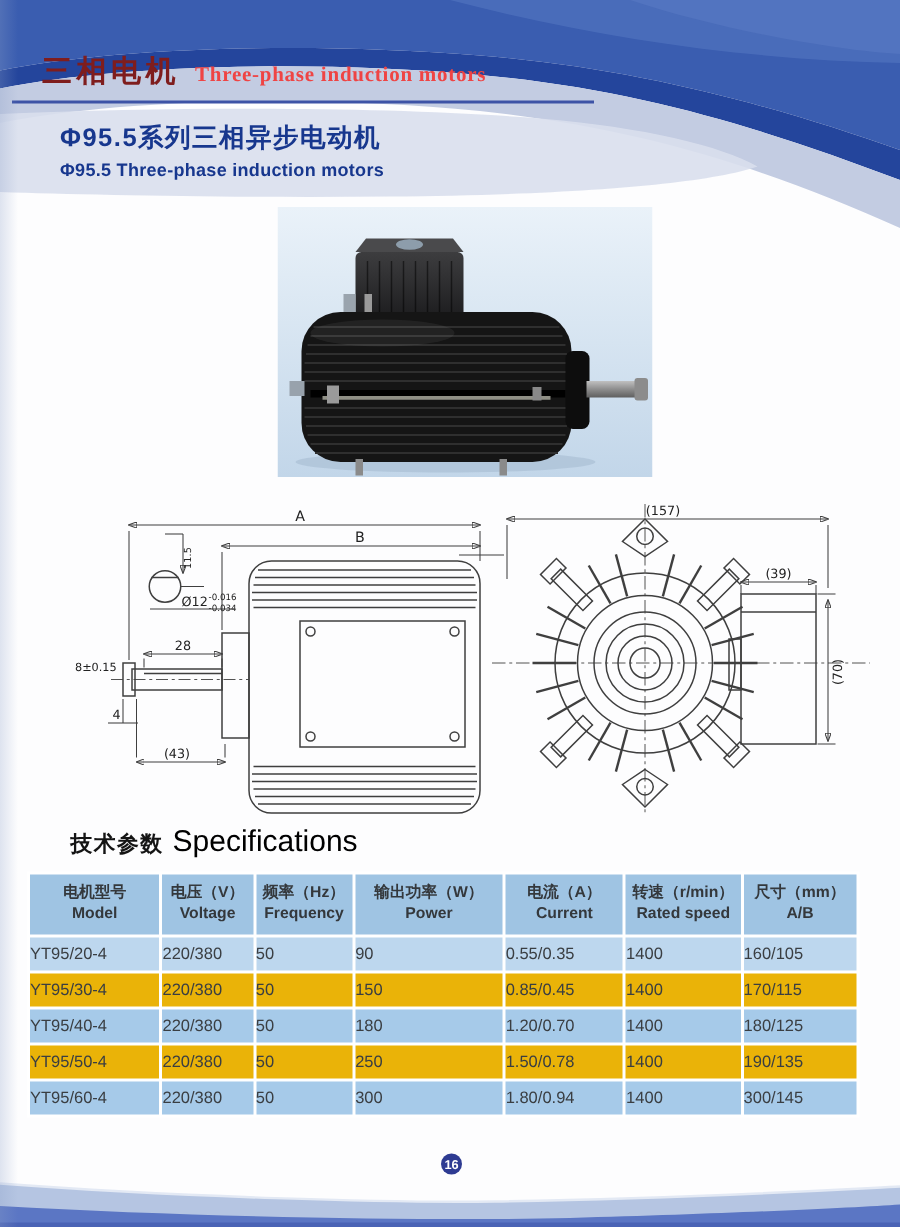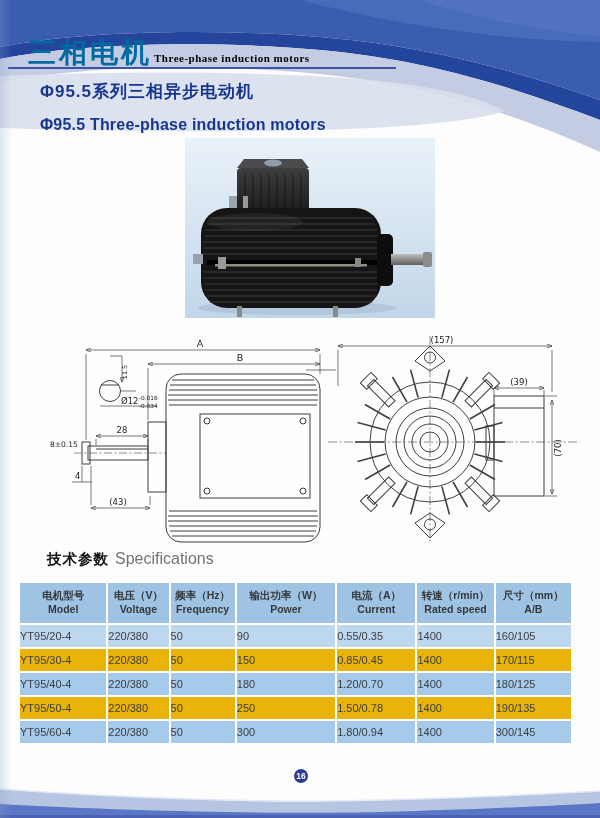--- a/index.html
+++ b/index.html
@@ -3,30 +3,30 @@
 <meta charset="utf-8">
 <style>
   html,body{margin:0;padding:0;}
   body{font-family:"Liberation Sans",sans-serif;background:#888;}
   .page{position:relative;width:600px;height:818px;background:#fdfdfe;overflow:hidden;margin:0 auto;}
   .abs{position:absolute;}
   .edge-left{left:0;top:0;width:12px;height:818px;
     background:linear-gradient(to right, rgba(140,160,200,.28), rgba(140,160,200,0));}
   
   .title{left:28px;top:34px;white-space:nowrap;}
-  .title-cn{font-size:28px;font-weight:bold;color:#0369a1;letter-spacing:3px;}
-  .title-en{font-family:"Liberation Serif",serif;font-weight:bold;font-size:11px;color:#000000;margin-left:2px;letter-spacing:.5px;}
+  .title-cn{font-size:20px;font-weight:bold;color:#7f1d1d;letter-spacing:3px;}
+  .title-en{font-family:"Liberation Serif",serif;font-weight:bold;font-size:14px;color:#ef4444;margin-left:10px;letter-spacing:.5px;}
   .title-underline{left:8px;top:67px;width:388px;height:2px;background:#3d53a6;}
   .subtitle{left:40px;top:80px;color:#17378e;}
   .subtitle-cn{font-size:17px;font-weight:bold;letter-spacing:1px;}
-  .subtitle-en{font-size:16px;font-weight:bold;margin-top:13px;letter-spacing:.2px;}
+  .subtitle-en{font-size:12px;font-weight:bold;margin-top:3px;letter-spacing:.2px;}
   
   .spec-heading{left:47px;top:550px;color:#141414;white-space:nowrap;}
   .spec-heading .cn{font-weight:bold;font-size:14.5px;letter-spacing:1px;}
-  .spec-heading .en{font-size:16px;margin-left:6px;color:#737373;}
+  .spec-heading .en{font-size:20px;margin-left:6px;color:#000000;}
   
   .spec-table{position:absolute;left:18px;top:581px;width:555px;border-collapse:separate;border-spacing:2px;background:#fff;table-layout:fixed;}
   .spec-table th{background:#9fc4e3;height:40px;font-weight:bold;font-size:10.5px;color:#34383c;line-height:1.3;padding:0 1px;}
   .spec-table th .h-en{font-weight:bold;}
   .spec-table td{height:22px;text-align:left;font-size:11px;color:#3a3e42;padding:0;}
   tr.r-first td{background:#bdd7ee;}
   tr.r-white td{background:#eab308;}
   tr.r-blue td{background:#a6cae9;}
   
   .page-num{left:294px;top:769px;width:14px;height:14px;border-radius:50%;background:#2e3b92;color:#fff;

